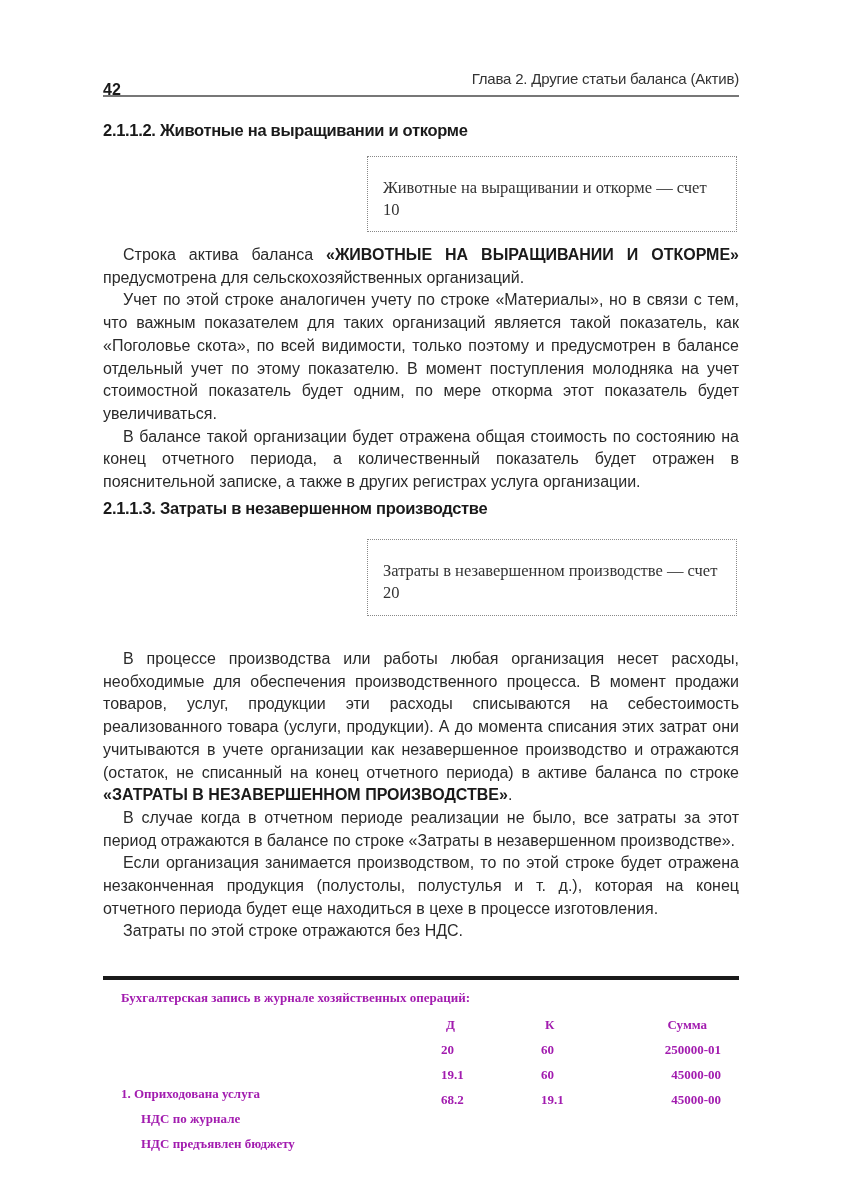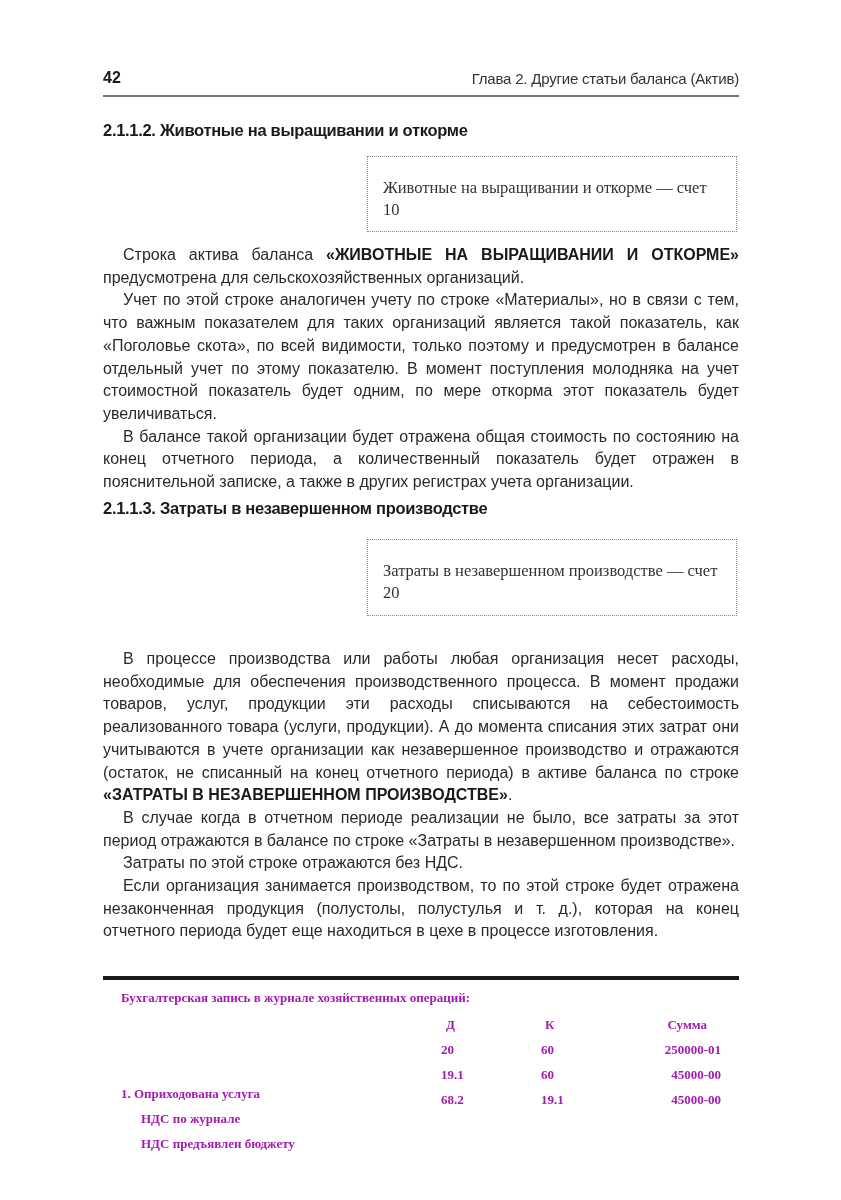--- a/index.html
+++ b/index.html
@@ -1,20 +1,20 @@
 <!DOCTYPE html>
 <html><head>
   <meta charset="utf-8">
   <style>
     html, body { margin: 0; padding: 0; background: #ffffff; }
     body { width: 841px; height: 1200px; position: relative; overflow: hidden; color: #222; }
     .page { position: absolute; left: 103px; top: 0; width: 636px; }
     .running-head { position: absolute; top: 69px; left: 0; width: 636px; height: 24px;
       font-family: "Liberation Sans", sans-serif; }
-    .page-number { position: absolute; left: 0; top: 0; font-weight: bold; font-size: 16px; color: #1a1a1a; }
+    .page-number { position: absolute; left: 0; top: 12px; font-weight: bold; font-size: 16px; color: #1a1a1a; }
     .chapter-title { position: absolute; right: 0; top: 1px; font-size: 15px; color: #333; letter-spacing: -0.2px; }
     .head-rule { position: absolute; top: 95px; left: 0; width: 636px; height: 2px; background: #777; }
 
     .section-heading { position: absolute; left: 0; font-family: "Liberation Sans", sans-serif;
       font-weight: bold; font-size: 16.5px; color: #1a1a1a; letter-spacing: -0.3px; }
     .sh1 { top: 121px; }
     .sh2 { top: 499px; }
 
     .account-box { position: absolute; left: 264px; width: 370px; border: 1px dotted #888;
       font-family: "Liberation Serif", serif; font-size: 16.5px; color: #333; line-height: 22px;
@@ -53,31 +53,31 @@
     <span class="chapter-title">Глава 2. Другие статьи баланса (Актив)</span>
   </div>
   <div class="head-rule"></div>
 
   <div class="section-heading sh1">2.1.1.2. Животные на выращивании и откорме</div>
   <div class="account-box box1">Животные на выращивании и откорме — счет 10</div>
 
   <div class="para-block pb1">
     <p><span>Строка актива баланса </span><span class="bold-term">«ЖИВОТНЫЕ НА ВЫРАЩИВАНИИ И ОТКОРМЕ»</span><span> предусмотрена для сельскохозяйственных организаций.</span></p>
     <p>Учет по этой строке аналогичен учету по строке «Материалы», но в связи с тем, что важным показателем для таких организаций является такой показатель, как «Поголовье скота», по всей видимости, только поэтому и предусмотрен в балансе отдельный учет по этому показателю. В момент поступления молодняка на учет стоимостной показатель будет одним, по мере откорма этот показатель будет увеличиваться.</p>
-    <p>В балансе такой организации будет отражена общая стоимость по состоянию на конец отчетного периода, а количественный показатель будет отражен в пояснительной записке, а также в других регистрах учета организации.</p>
+    <p>В балансе такой организации будет отражена общая стоимость по состоянию на конец отчетного периода, а количественный показатель будет отражен в пояснительной записке, а также в других регистрах услуга организации.</p>
   </div>
 
   <div class="section-heading sh2">2.1.1.3. Затраты в незавершенном производстве</div>
   <div class="account-box box2">Затраты в незавершенном производстве — счет 20</div>
 
   <div class="para-block pb2">
     <p><span>В процессе производства или работы любая организация несет расходы, необходимые для обеспечения производственного процесса. В момент продажи товаров, услуг, продукции эти расходы списываются на себестоимость реализованного товара (услуги, продукции). А до момента списания этих затрат они учитываются в учете организации как незавершенное производство и отражаются (остаток, не списанный на конец отчетного периода) в активе баланса по строке </span><span class="bold-term">«ЗАТРАТЫ В НЕЗАВЕРШЕННОМ ПРОИЗВОДСТВЕ»</span><span>.</span></p>
     <p>В случае когда в отчетном периоде реализации не было, все затраты за этот период отражаются в балансе по строке «Затраты в незавершенном производстве».</p>
+    <p>Если организация занимается производством, то по этой строке будет отражена незаконченная продукция (полустолы, полустулья и т. д.), которая на конец отчетного периода будет еще находиться в цехе в процессе изготовления.</p>
     <p>Затраты по этой строке отражаются без НДС.</p>
-    <p>Если организация занимается производством, то по этой строке будет отражена незаконченная продукция (полустолы, полустулья и т. д.), которая на конец отчетного периода будет еще находиться в цехе в процессе изготовления.</p>
   </div>
 
   <div class="thick-rule"></div>
   <div class="journal">
     <div class="journal-title">Бухгалтерская запись в журнале хозяйственных операций:</div>
     <div class="jrow jhead">
       <span class="jcol-d">Д</span>
       <span class="jcol-k">К</span>
       <span class="jcol-sum">Сумма</span>
     </div>

